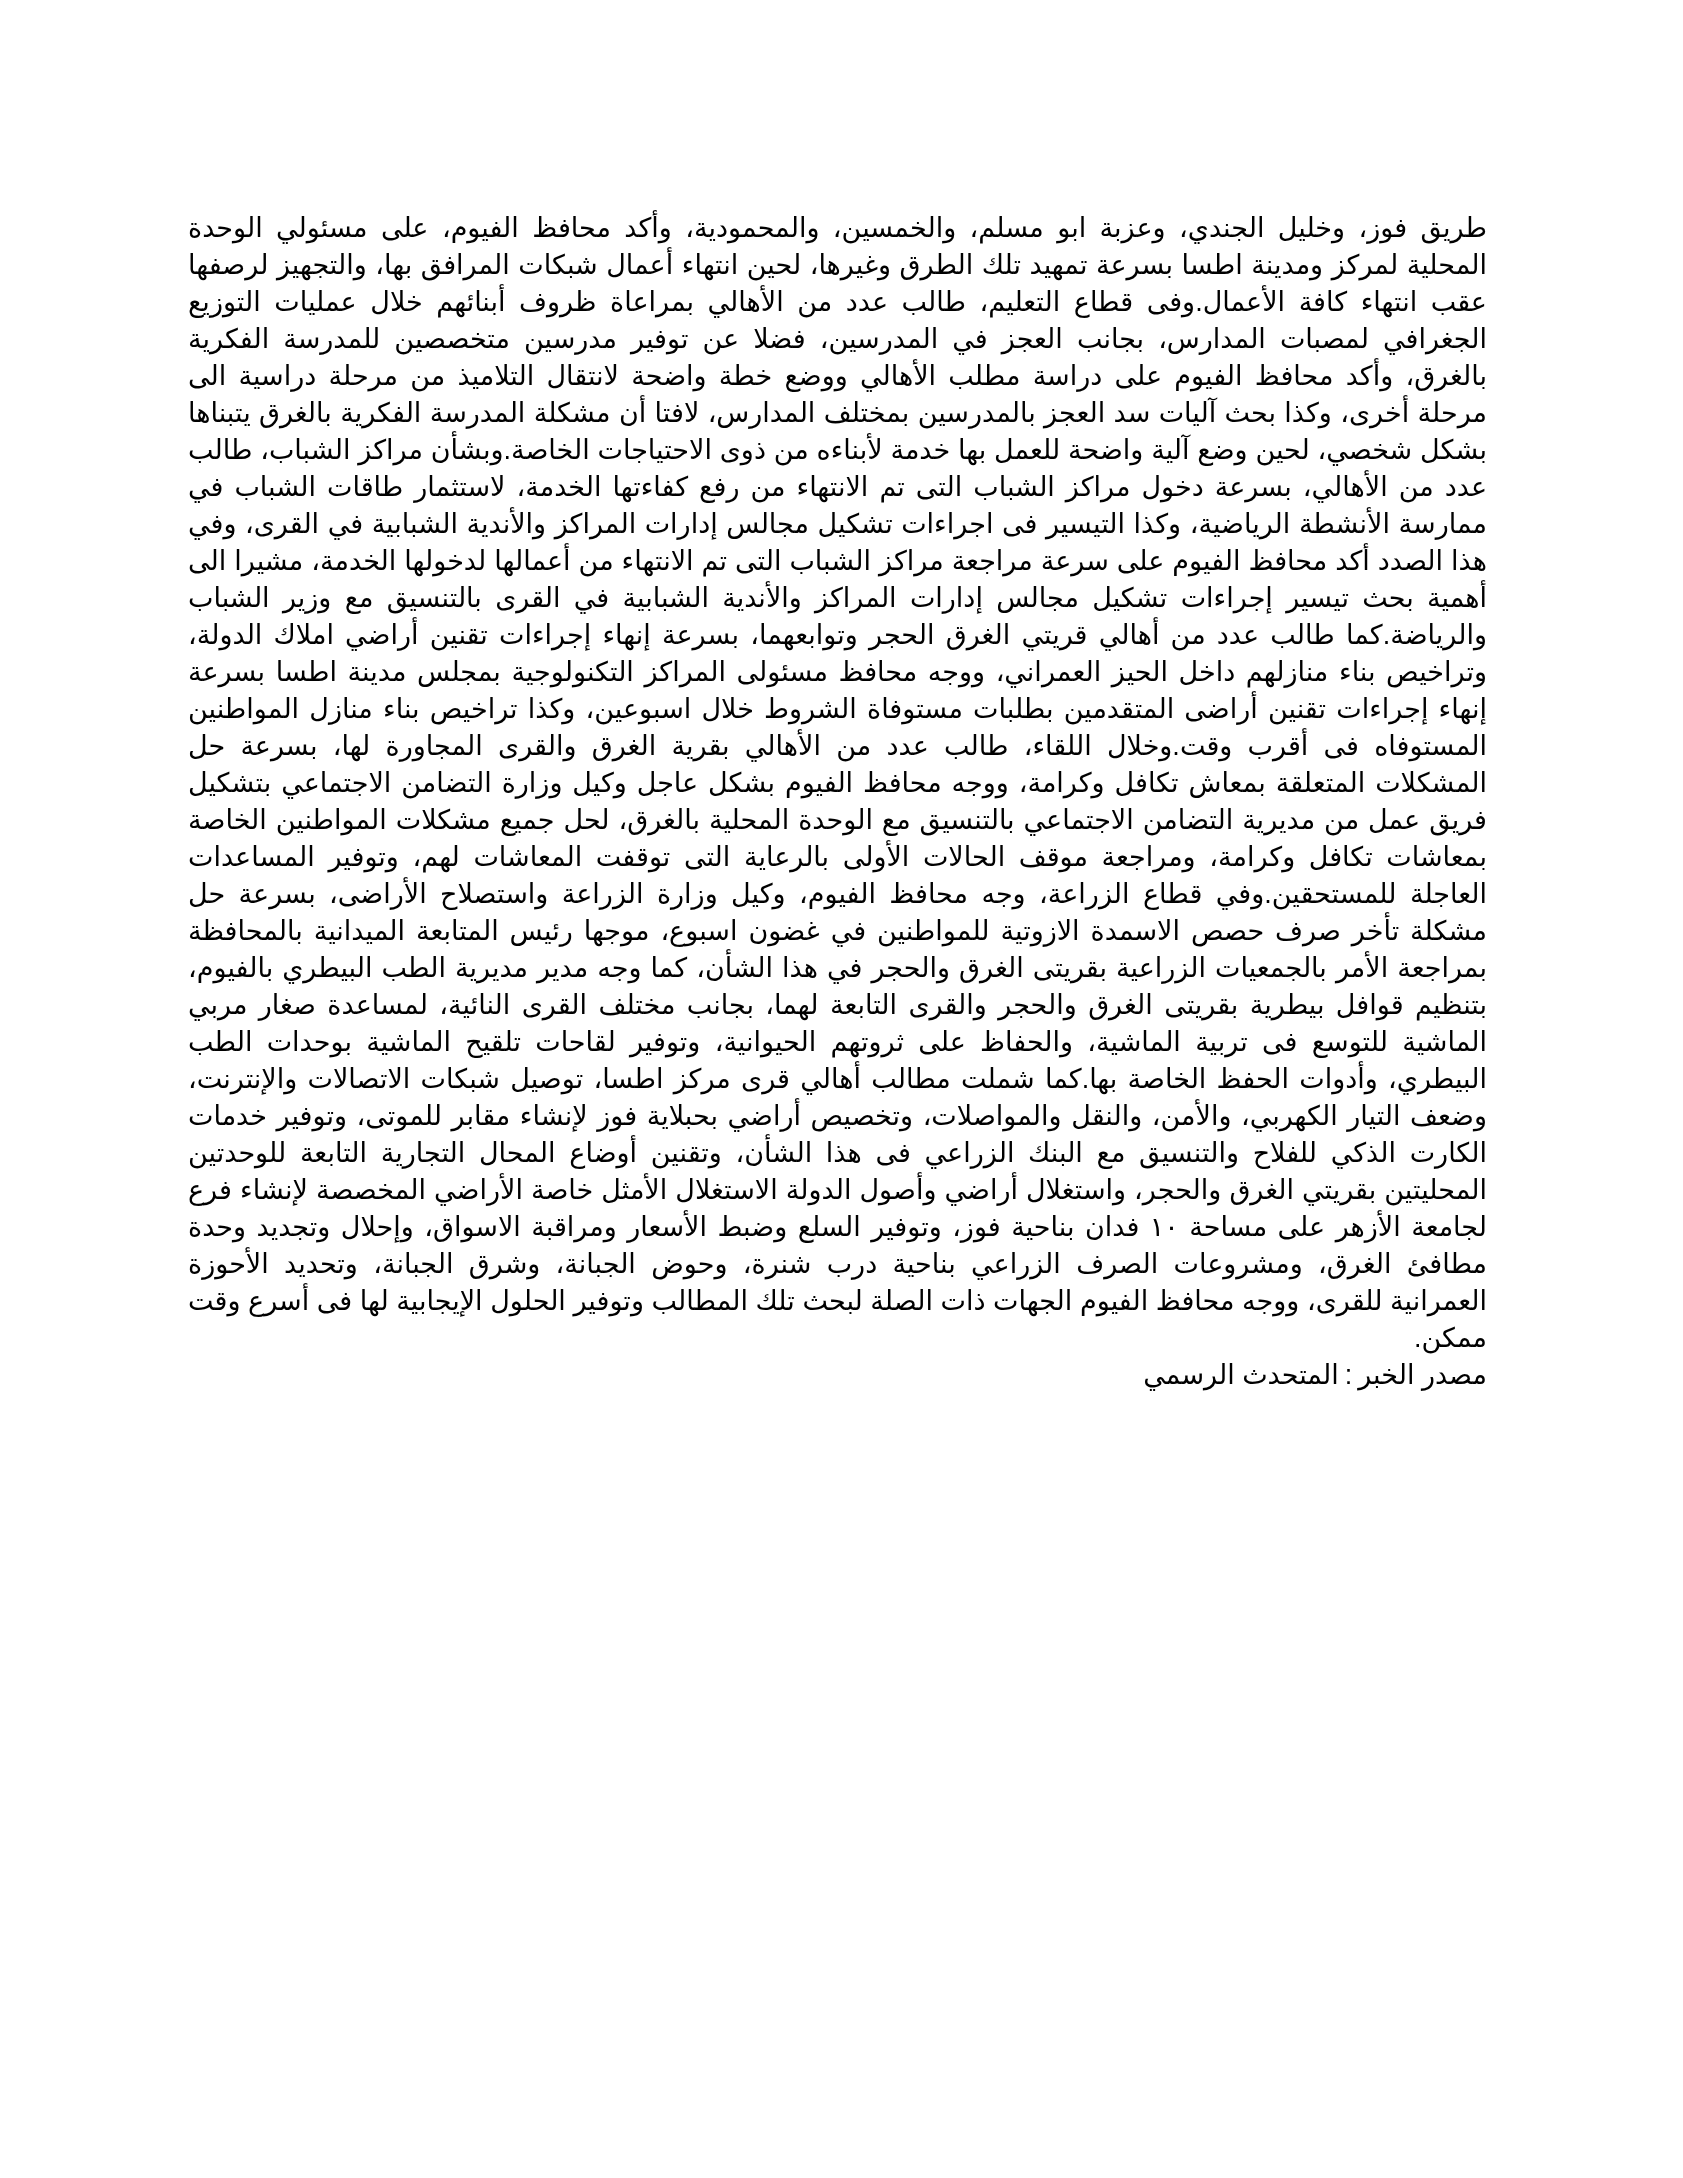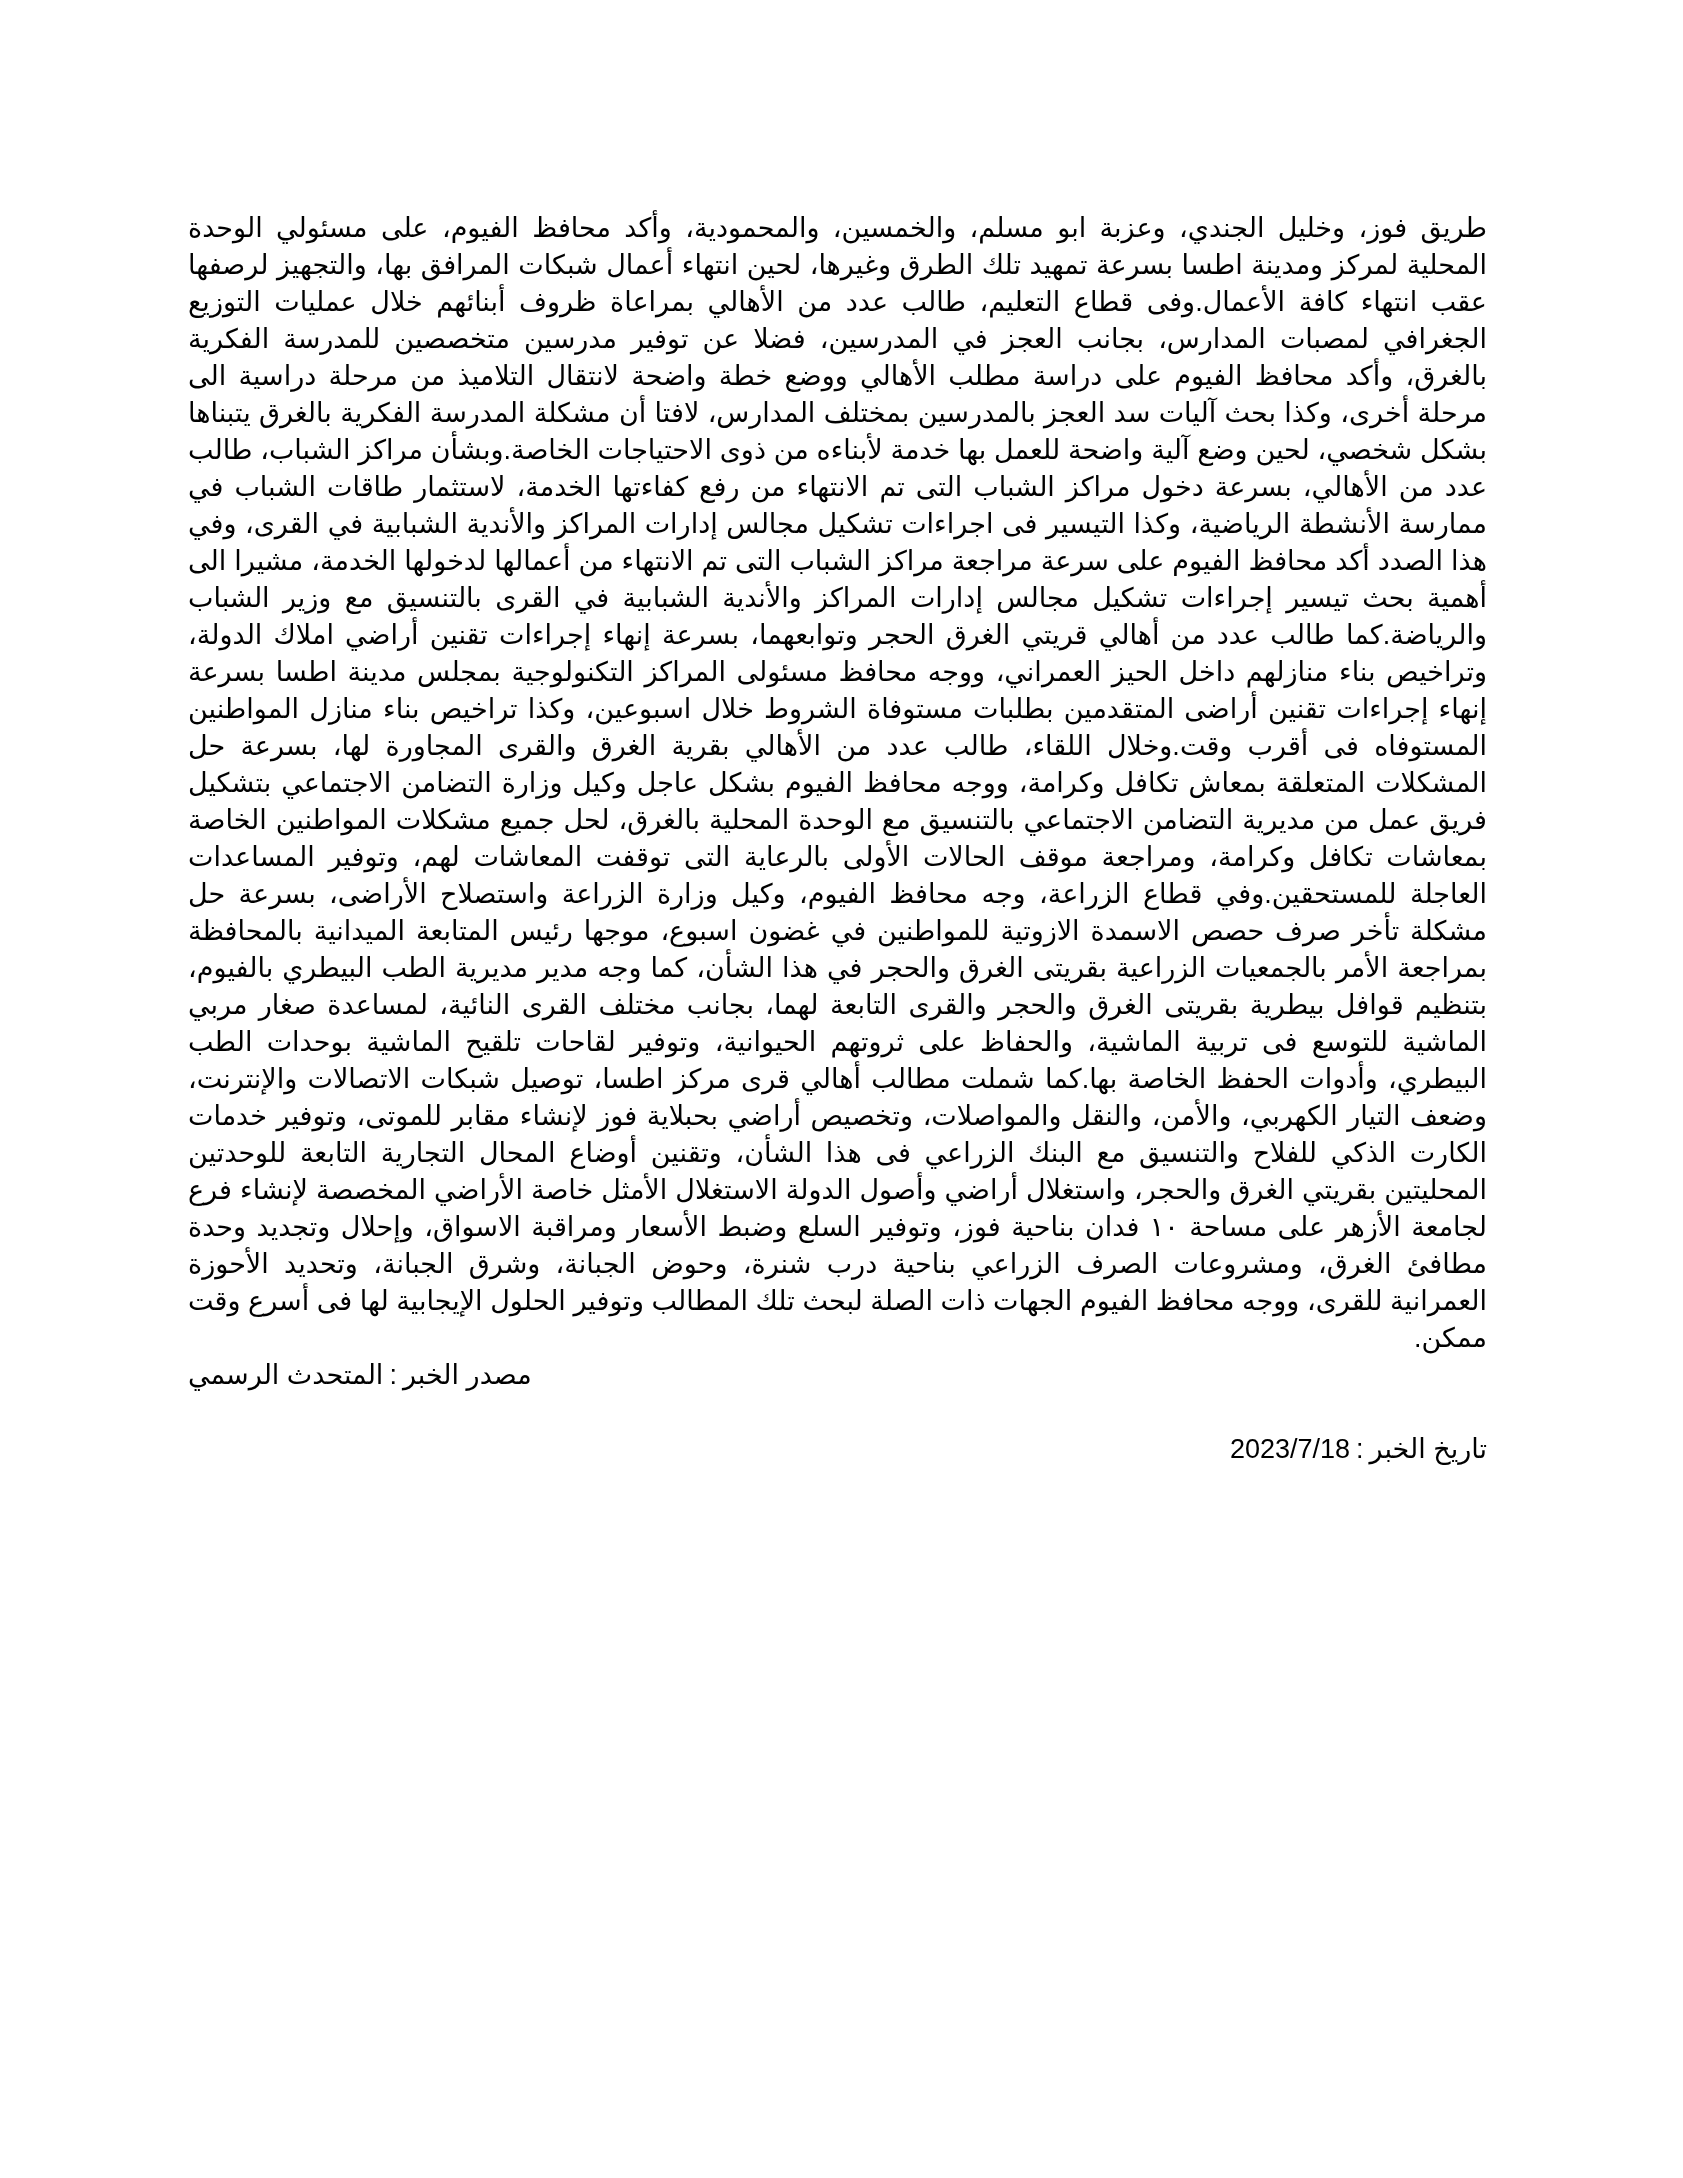--- a/index.html
+++ b/index.html
@@ -26,21 +26,21 @@
       font-size: 27px;
       line-height: 37px;
       text-align: justify;
       text-align-last: right;
       margin: 0;
     }
     .source-line {
       font-size: 27px;
       line-height: 37px;
       margin: 0;
-      text-align: left;
+      text-align: right;
     }
     .date-line {
       font-size: 27px;
       line-height: 37px;
       margin: 37px 0 0 0;
       text-align: right;
     }
     .label {
       unicode-bidi: isolate;
     }
@@ -59,17 +59,14 @@
 </head>
 <body>
 
 <div class="page">
   <p class="body-text">طريق فوز، وخليل الجندي، وعزبة ابو مسلم، والخمسين، والمحمودية، وأكد محافظ الفيوم، على مسئولي الوحدة المحلية لمركز ومدينة اطسا بسرعة تمهيد تلك الطرق وغيرها، لحين انتهاء أعمال شبكات المرافق بها، والتجهيز لرصفها عقب انتهاء كافة الأعمال.وفى قطاع التعليم، طالب عدد من الأهالي بمراعاة ظروف أبنائهم خلال عمليات التوزيع الجغرافي لمصبات المدارس، بجانب العجز في المدرسين، فضلا عن توفير مدرسين متخصصين للمدرسة الفكرية بالغرق، وأكد محافظ الفيوم على دراسة مطلب الأهالي ووضع خطة واضحة لانتقال التلاميذ من مرحلة دراسية الى مرحلة أخرى، وكذا بحث آليات سد العجز بالمدرسين بمختلف المدارس، لافتا أن مشكلة المدرسة الفكرية بالغرق يتبناها بشكل شخصي، لحين وضع آلية واضحة للعمل بها خدمة لأبناءه من ذوى الاحتياجات الخاصة.وبشأن مراكز الشباب، طالب عدد من الأهالي، بسرعة دخول مراكز الشباب التى تم الانتهاء من رفع كفاءتها الخدمة، لاستثمار طاقات الشباب في ممارسة الأنشطة الرياضية، وكذا التيسير فى اجراءات تشكيل مجالس إدارات المراكز والأندية الشبابية في القرى، وفي هذا الصدد أكد محافظ الفيوم على سرعة مراجعة مراكز الشباب التى تم الانتهاء من أعمالها لدخولها الخدمة، مشيرا الى أهمية بحث تيسير إجراءات تشكيل مجالس إدارات المراكز والأندية الشبابية في القرى بالتنسيق مع وزير الشباب والرياضة.كما طالب عدد من أهالي قريتي الغرق الحجر وتوابعهما، بسرعة إنهاء إجراءات تقنين أراضي املاك الدولة، وتراخيص بناء منازلهم داخل الحيز العمراني، ووجه محافظ مسئولى المراكز التكنولوجية بمجلس مدينة اطسا بسرعة إنهاء إجراءات تقنين أراضى المتقدمين بطلبات مستوفاة الشروط خلال اسبوعين، وكذا تراخيص بناء منازل المواطنين المستوفاه فى أقرب وقت.وخلال اللقاء، طالب عدد من الأهالي بقرية الغرق والقرى المجاورة لها، بسرعة حل المشكلات المتعلقة بمعاش تكافل وكرامة، ووجه محافظ الفيوم بشكل عاجل وكيل وزارة التضامن الاجتماعي بتشكيل فريق عمل من مديرية التضامن الاجتماعي بالتنسيق مع الوحدة المحلية بالغرق، لحل جميع مشكلات المواطنين الخاصة بمعاشات تكافل وكرامة، ومراجعة موقف الحالات الأولى بالرعاية التى توقفت المعاشات لهم، وتوفير المساعدات العاجلة للمستحقين.وفي قطاع الزراعة، وجه محافظ الفيوم، وكيل وزارة الزراعة واستصلاح الأراضى، بسرعة حل مشكلة تأخر صرف حصص الاسمدة الازوتية للمواطنين في غضون اسبوع، موجها رئيس المتابعة الميدانية بالمحافظة بمراجعة الأمر بالجمعيات الزراعية بقريتى الغرق والحجر في هذا الشأن، كما وجه مدير مديرية الطب البيطري بالفيوم، بتنظيم قوافل بيطرية بقريتى الغرق والحجر والقرى التابعة لهما، بجانب مختلف القرى النائية، لمساعدة صغار مربي الماشية للتوسع فى تربية الماشية، والحفاظ على ثروتهم الحيوانية، وتوفير لقاحات تلقيح الماشية بوحدات الطب البيطري، وأدوات الحفظ الخاصة بها.كما شملت مطالب أهالي قرى مركز اطسا، توصيل شبكات الاتصالات والإنترنت، وضعف التيار الكهربي، والأمن، والنقل والمواصلات، وتخصيص أراضي بحبلاية فوز لإنشاء مقابر للموتى، وتوفير خدمات الكارت الذكي للفلاح والتنسيق مع البنك الزراعي فى هذا الشأن، وتقنين أوضاع المحال التجارية التابعة للوحدتين المحليتين بقريتي الغرق والحجر، واستغلال أراضي وأصول الدولة الاستغلال الأمثل خاصة الأراضي المخصصة لإنشاء فرع لجامعة الأزهر على مساحة ١٠ فدان بناحية فوز، وتوفير السلع وضبط الأسعار ومراقبة الاسواق، وإحلال وتجديد وحدة مطافئ الغرق، ومشروعات الصرف الزراعي بناحية درب شنرة، وحوض الجبانة، وشرق الجبانة، وتحديد الأحوزة العمرانية للقرى، ووجه محافظ الفيوم الجهات ذات الصلة لبحث تلك المطالب وتوفير الحلول الإيجابية لها فى أسرع وقت ممكن.</p>
 
   <p class="source-line">
     <span class="label">مصدر الخبر</span><span class="sep">:</span><span class="value">المتحدث الرسمي</span>
   </p>
 
-  <p class="date-line">
-    <span class="label">تاريخ الخبر</span><span class="sep">:</span><span class="date-value">2023/7/18</span>
-  </p>
 </div>
 
 
 </body></html>

